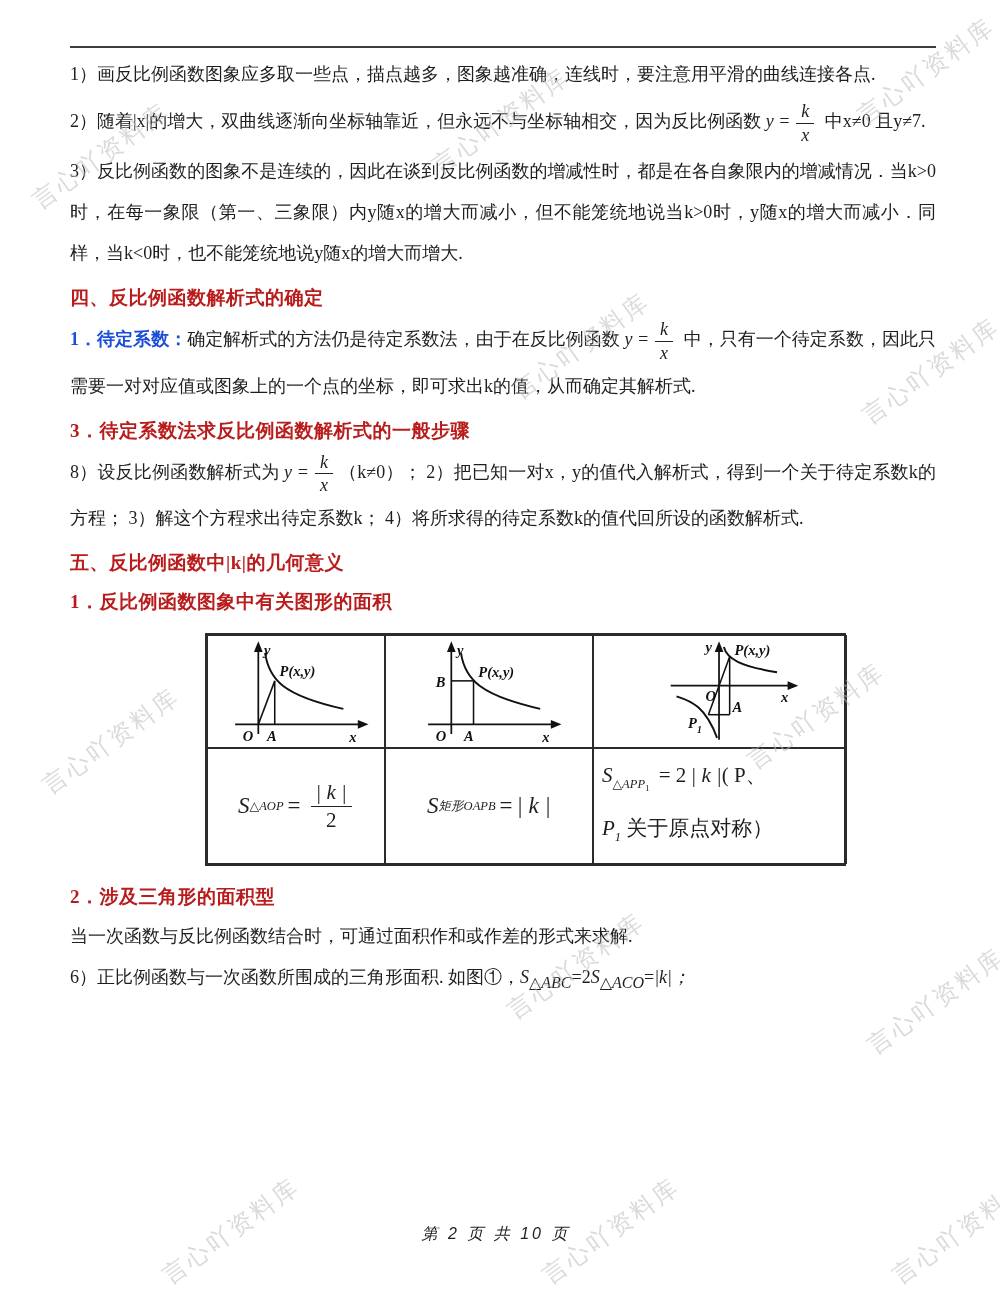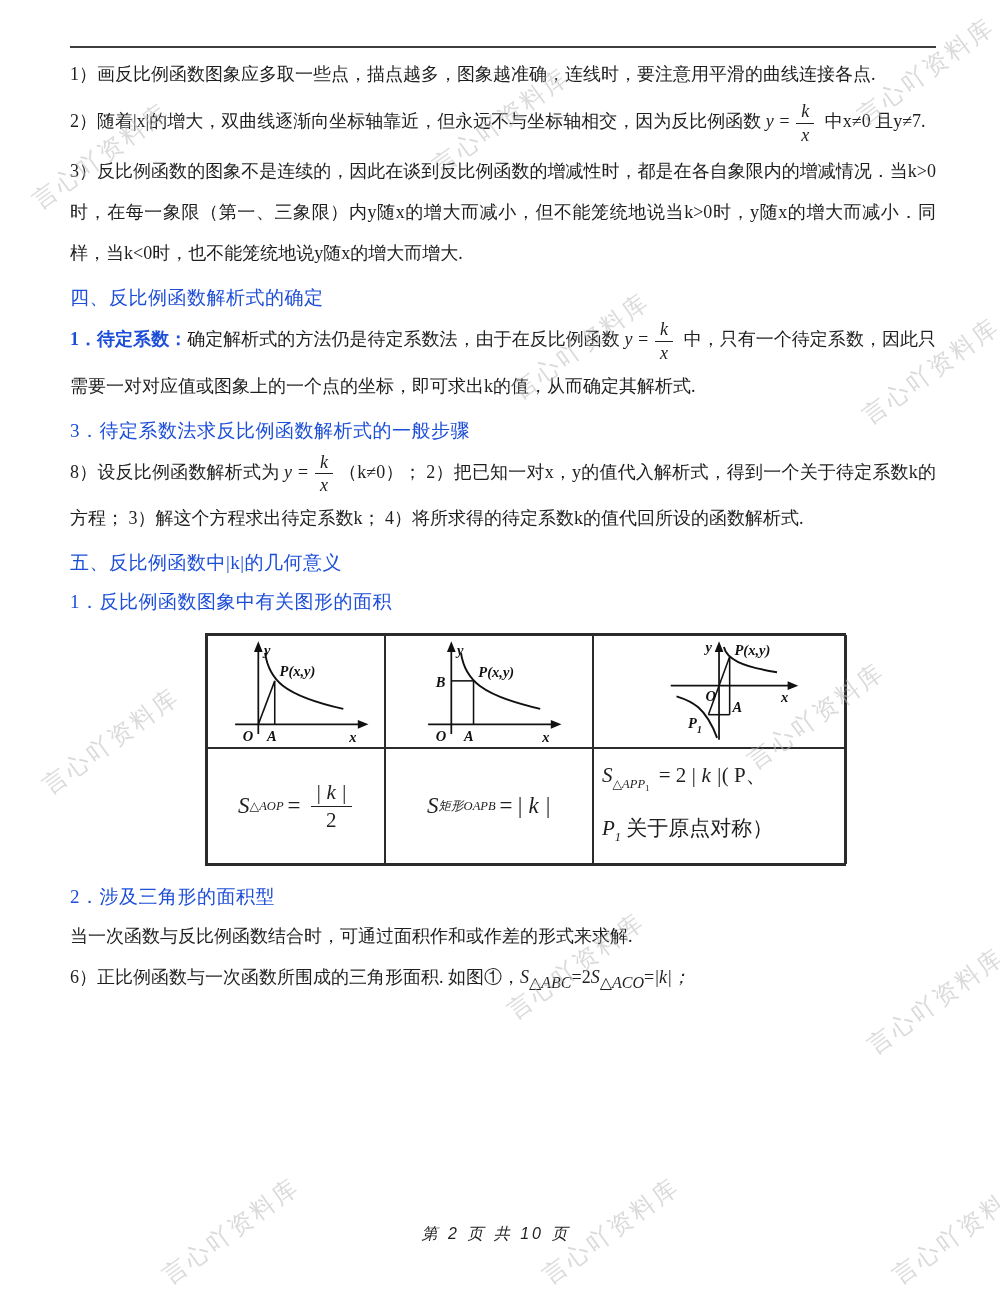--- a/index.html
+++ b/index.html
@@ -16,22 +16,22 @@
 
   p.body {
     font-size:18px;
     line-height:41px;
     text-align:justify;
     color:#1e1e1e;
   }
   .mt6{margin-top:6px;} .mt4{margin-top:4px;}
 
   .red-h {
-    color:#1d4ed8;
-    font-weight:normal;
+    color:#b91c1c;
+    font-weight:bold;
     font-size:19px;
     line-height:30px;
     margin-top:9px;
     letter-spacing:0.5px;
   }
   .red-label { color:#1d4ed8; font-weight:bold; }
   .it { font-style:italic; }
 
   
   .frac {

